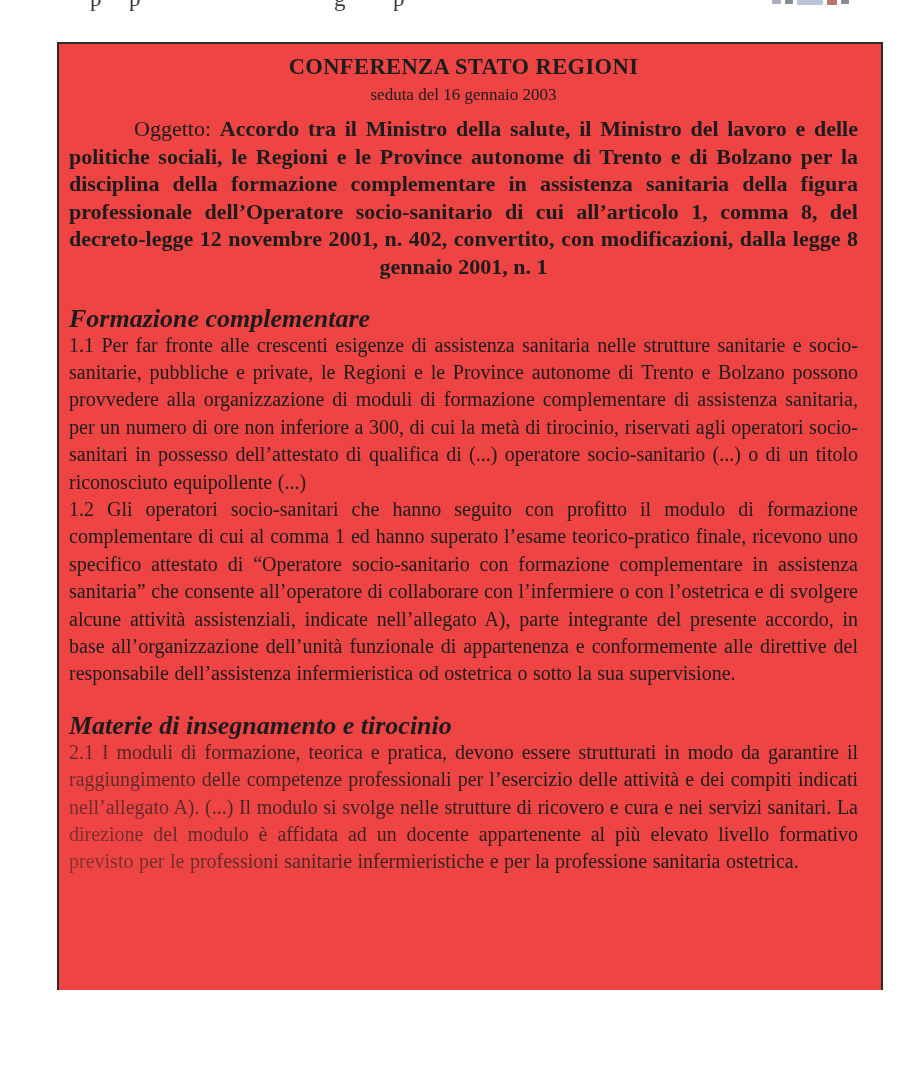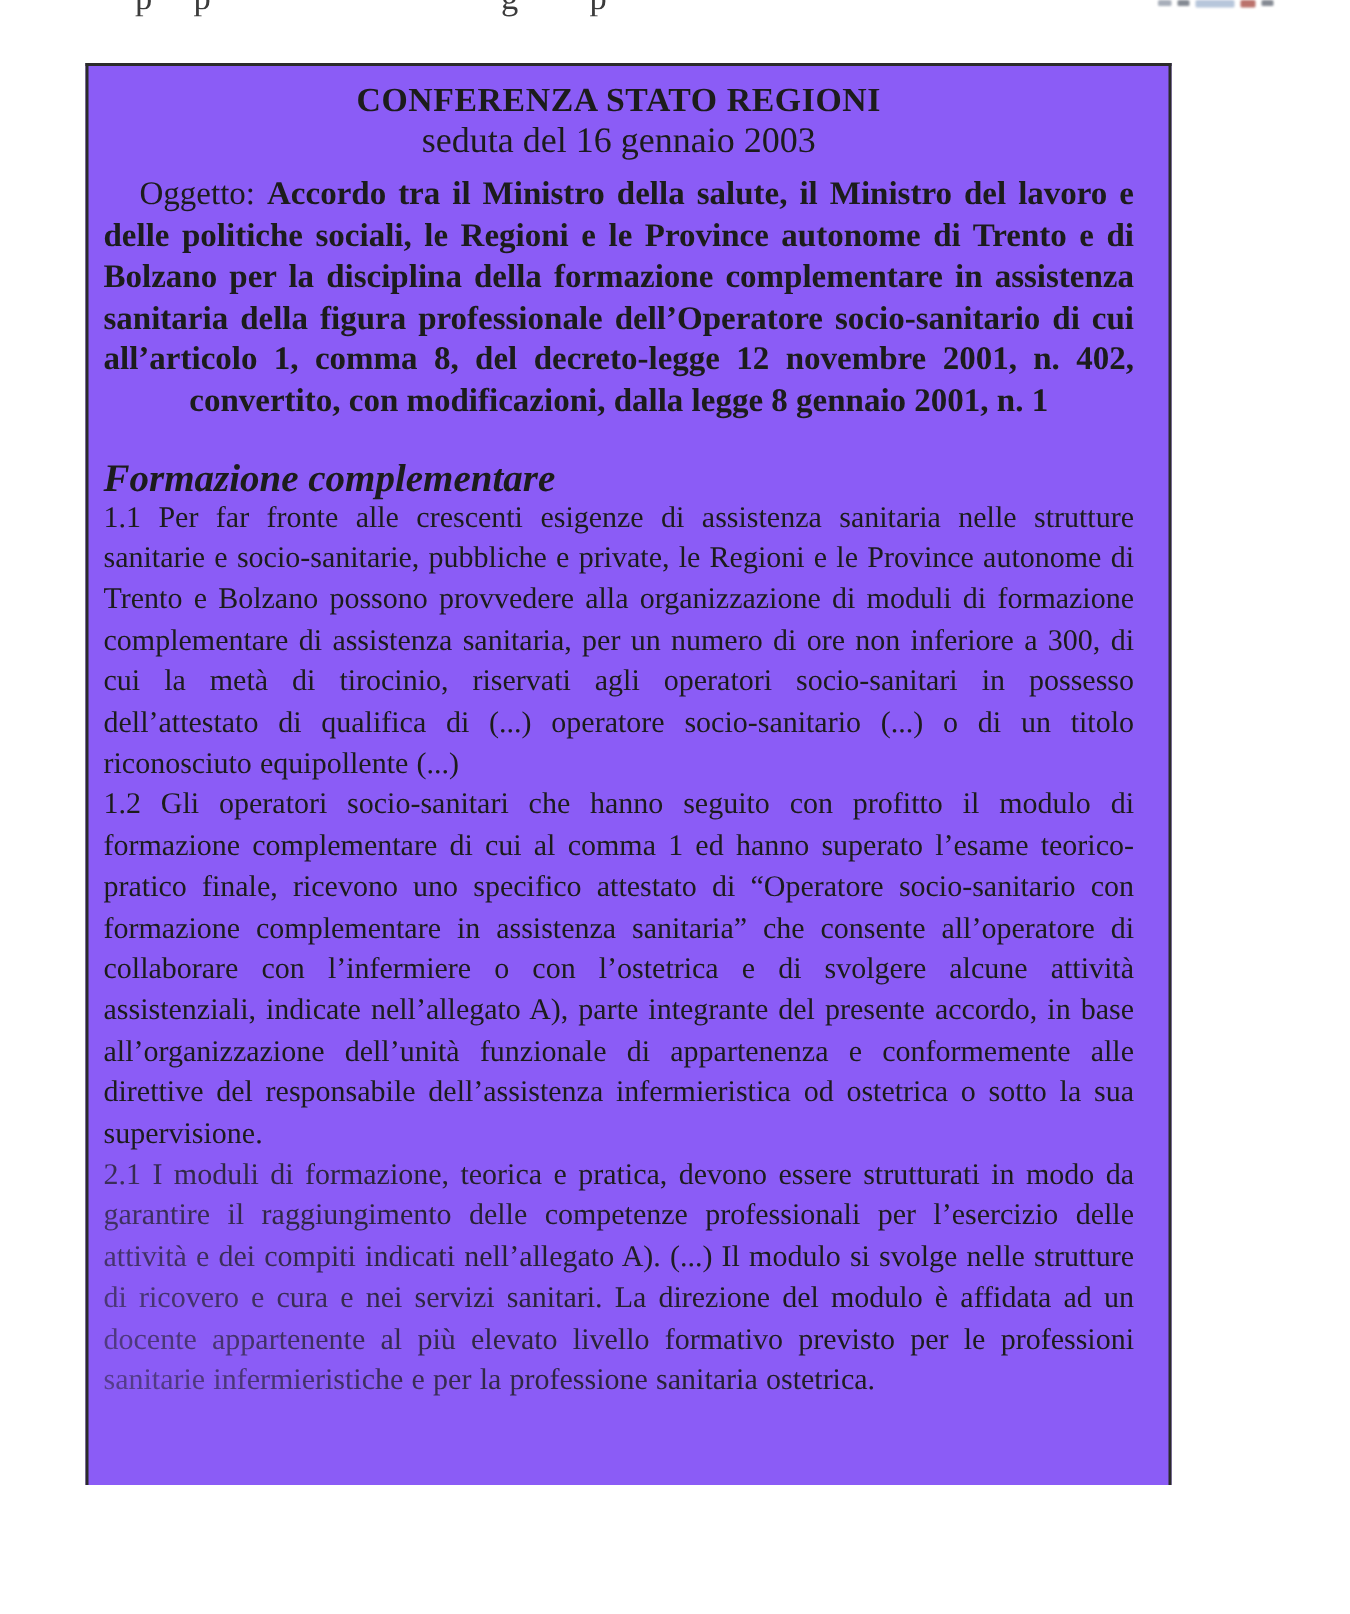--- a/index.html
+++ b/index.html
@@ -51,53 +51,53 @@
   }
   .cf-gray  { width: 9px;  height: 4px; background: #8b94a3; }
   .cf-blue  { width: 26px; height: 5px; background: #9fb3cf; }
   .cf-red   { width: 10px; height: 5px; background: #a4433b; }
   .cf-dark  { width: 8px;  height: 4px; background: #5d6470; }
 
   
   .doc-box {
     position: absolute;
     left: 57px; top: 42px;
-    width: 724px; height: 948px;
+    width: 826px; height: 948px;
     border: 2px solid #2b2b2b;
     border-bottom: none;
     box-sizing: border-box;
     padding: 9px 23px 0 10px;
     overflow: hidden;
-    background: #8b5cf6;
+    background: #ef4444;
   }
 
   .doc-title {
     text-align: center;
     font-size: 22.5px;
     line-height: 28px;
     letter-spacing: 0.4px;
     margin: 0;
     font-weight: 600;
   }
   .doc-subtitle {
     text-align: center;
-    font-size: 24px;
+    font-size: 17px;
     line-height: 27px;
     margin: 0;
   }
 
   .subject {
     margin: 7px 0 0 0;
     font-size: 22px;
     line-height: 27.6px;
     text-align: justify;
     text-align-last: center;
     text-indent: 24px;
   }
-  .subject .subject-label { font-weight: 400; }
+  .subject .subject-label { font-weight: 400; margin-left: 41px; }
   .subject .subject-text  { font-weight: 700; font-family: Liberation Serif, serif; }
 
   .section-heading {
     margin: 24px 0 0 0;
     font-size: 26px;
     line-height: 27px;
     font-weight: 700;
     font-style: italic;
   }
 
@@ -135,15 +135,16 @@
 
   <p class="subject">
     <span class="subject-label">Oggetto:</span>
     <span class="subject-text">Accordo tra il Ministro della salute, il Ministro del lavoro e delle politiche sociali, le Regioni e le Province autonome di Trento e di Bolzano per la disciplina della formazione complementare in assistenza sanitaria della figura professionale dell’Operatore socio-sanitario di cui all’articolo 1, comma 8, del decreto-legge 12 novembre 2001, n. 402, convertito, con modificazioni, dalla legge 8 gennaio 2001, n. 1</span>
   </p>
 
   <p class="section-heading">Formazione complementare</p>
   <p class="para">1.1 Per far fronte alle crescenti esigenze di assistenza sanitaria nelle strutture sanitarie e socio-sanitarie, pubbliche e private, le Regioni e le Province autonome di Trento e Bolzano possono provvedere alla organizzazione di moduli di formazione complementare di assistenza sanitaria, per un numero di ore non inferiore a 300, di cui la metà di tirocinio, riservati agli operatori socio-sanitari in possesso dell’attestato di qualifica di (...) operatore socio-sanitario (...) o di un titolo riconosciuto equipollente (...)</p>
   <p class="para">1.2 Gli operatori socio-sanitari che hanno seguito con profitto il modulo di formazione complementare di cui al comma 1 ed hanno superato l’esame teorico-pratico finale, ricevono uno specifico attestato di “Operatore socio-sanitario con formazione complementare in assistenza sanitaria” che consente all’operatore di collaborare con l’infermiere o con l’ostetrica e di svolgere alcune attività assistenziali, indicate nell’allegato A), parte integrante del presente accordo, in base all’organizzazione dell’unità funzionale di appartenenza e conformemente alle direttive del responsabile dell’assistenza infermieristica od ostetrica o sotto la sua supervisione.</p>
 
+  <p class="section-heading">Materie di insegnamento e tirocinio</p>
   <p class="para faded">2.1 I moduli di formazione, teorica e pratica, devono essere strutturati in modo da garantire il raggiungimento delle competenze professionali per l’esercizio delle attività e dei compiti indicati nell’allegato A). (...) Il modulo si svolge nelle strutture di ricovero e cura e nei servizi sanitari. La direzione del modulo è affidata ad un docente appartenente al più elevato livello formativo previsto per le professioni sanitarie infermieristiche e per la professione sanitaria ostetrica.</p>
 
 </div>
 
 </body></html>

